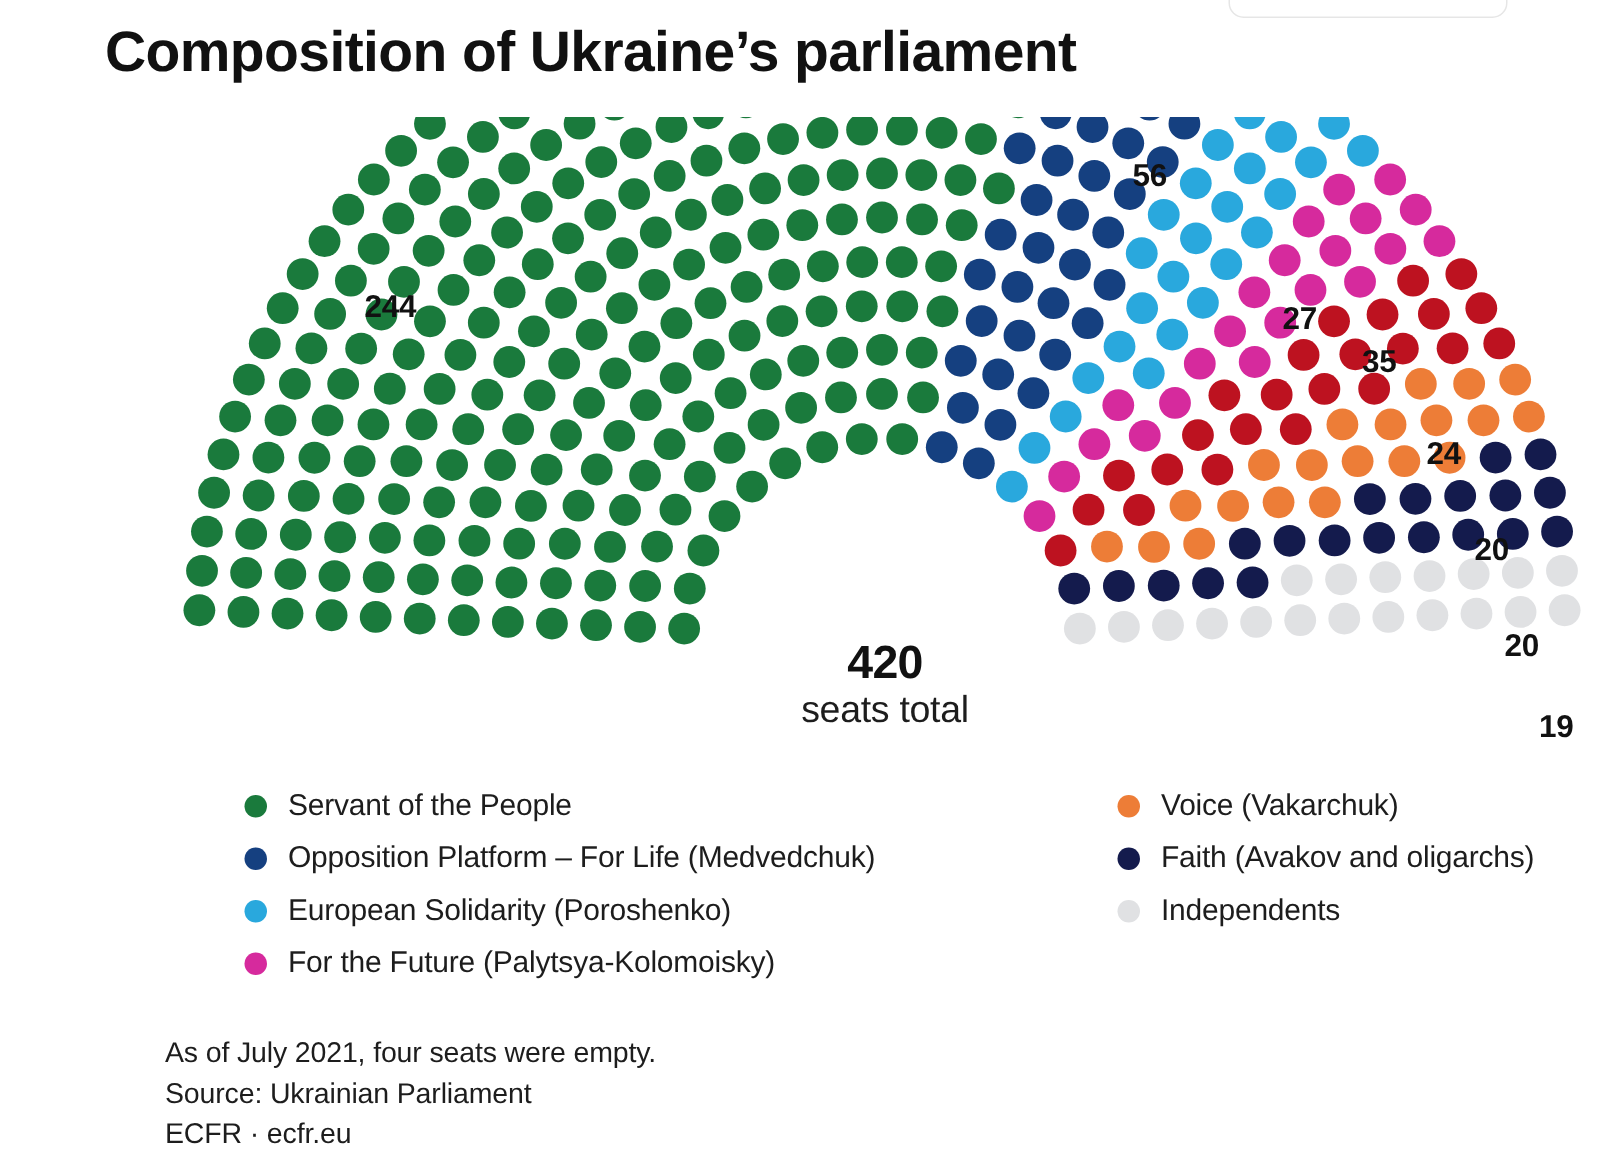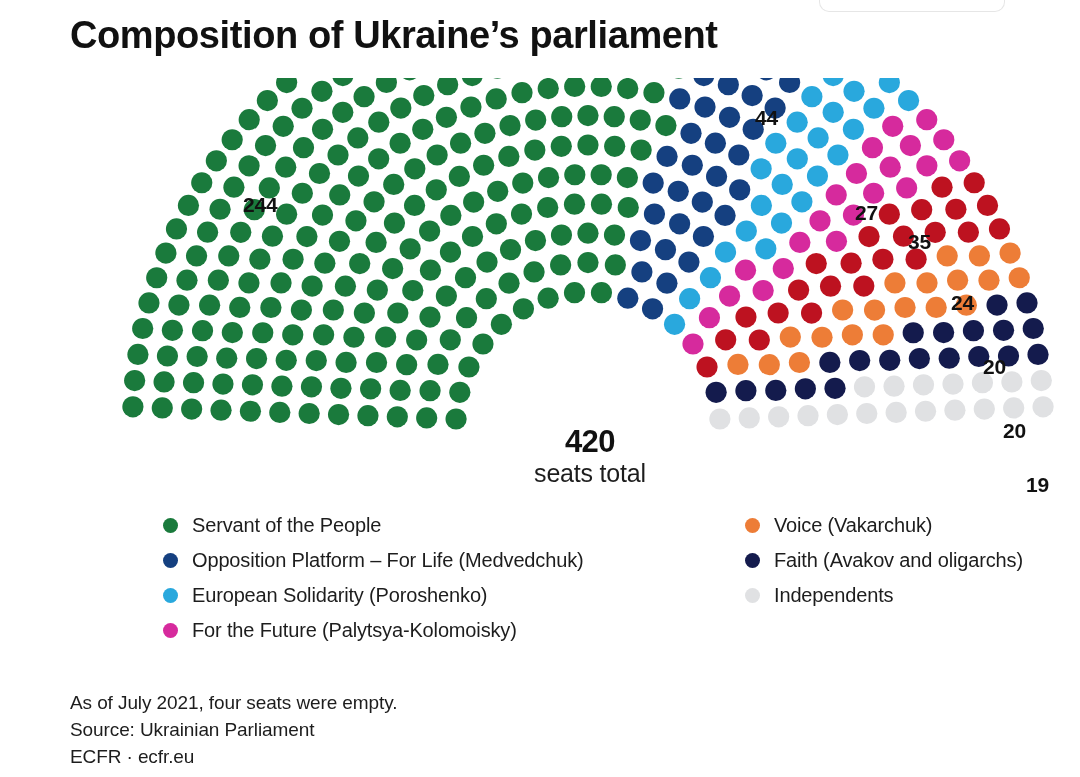--- a/index.html
+++ b/index.html
@@ -84,21 +84,21 @@
     font-size: 21px;
     font-weight: bold;
     color: #111111;
     letter-spacing: -0.2px;
     white-space: nowrap;
   }
 
   
   .legend {
     position: absolute;
-    top: 508px;
+    top: 520px;
     left: 0;
     width: 976px;
     height: 140px;
   }
   .legend-col {
     position: absolute;
     top: 0;
   }
   .legend-col.left  { left: 163px; }
   .legend-col.right { left: 745px; }
@@ -125,21 +125,21 @@
   
   .footer {
     position: absolute;
     left: 70px;
     top: 690px;
     font-size: 19px;
     line-height: 1.42;
     color: #1d1d1d;
     letter-spacing: -0.1px;
   }
-  .footer div { white-space: nowrap; }
+  .footer div { white-space: nowrap; margin-left: 40px; }
 </style>
 </head>
 <body>
 
 <div class="browser-sliver"></div>
 
 <div class="chart-title">Composition of Ukraine’s parliament</div>
 
 <div class="arc-wrap">
   <svg class="arc-svg" viewBox="0 0 1080 445">
@@ -568,21 +568,21 @@
   </svg>
 </div>
 
 <div class="total-block">
   <div class="total-number">420</div>
   <div class="total-caption">seats total</div>
 </div>
 
 <div id="callout-layer">
     <div class="callout" style="left: 243px; top: 193px;">244</div>
-    <div class="callout" style="left: 755px; top: 106px;">44</div>
+    <div class="callout" style="left: 755px; top: 106px;">56</div>
     <div class="callout" style="left: 855px; top: 176px; margin-top: 25px;">27</div>
     <div class="callout" style="left: 908px; top: 230px;">35</div>
     <div class="callout" style="left: 951px; top: 291px;">24</div>
     <div class="callout" style="left: 983px; top: 355px;">20</div>
     <div class="callout" style="left: 1003px; top: 419px;">20</div>
     <div class="callout" style="left: 1026px; top: 473px;">19</div>
   </div>
 
 <div class="legend">
   <div class="legend-col left" id="legend-left">

